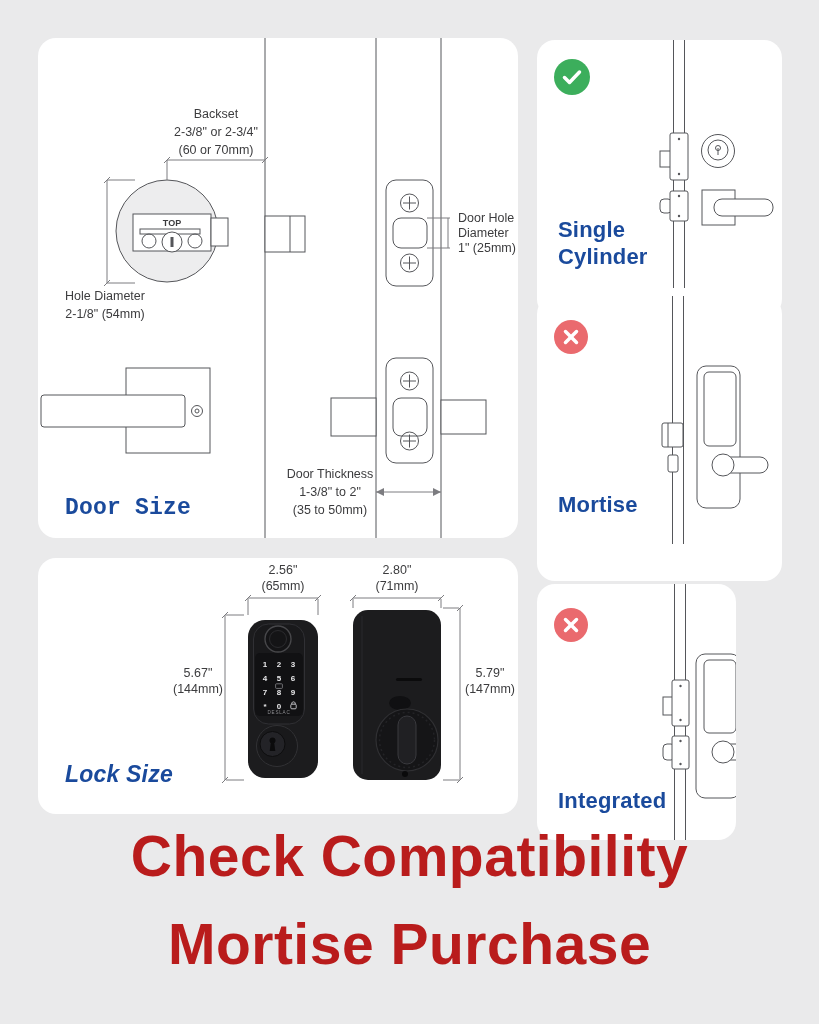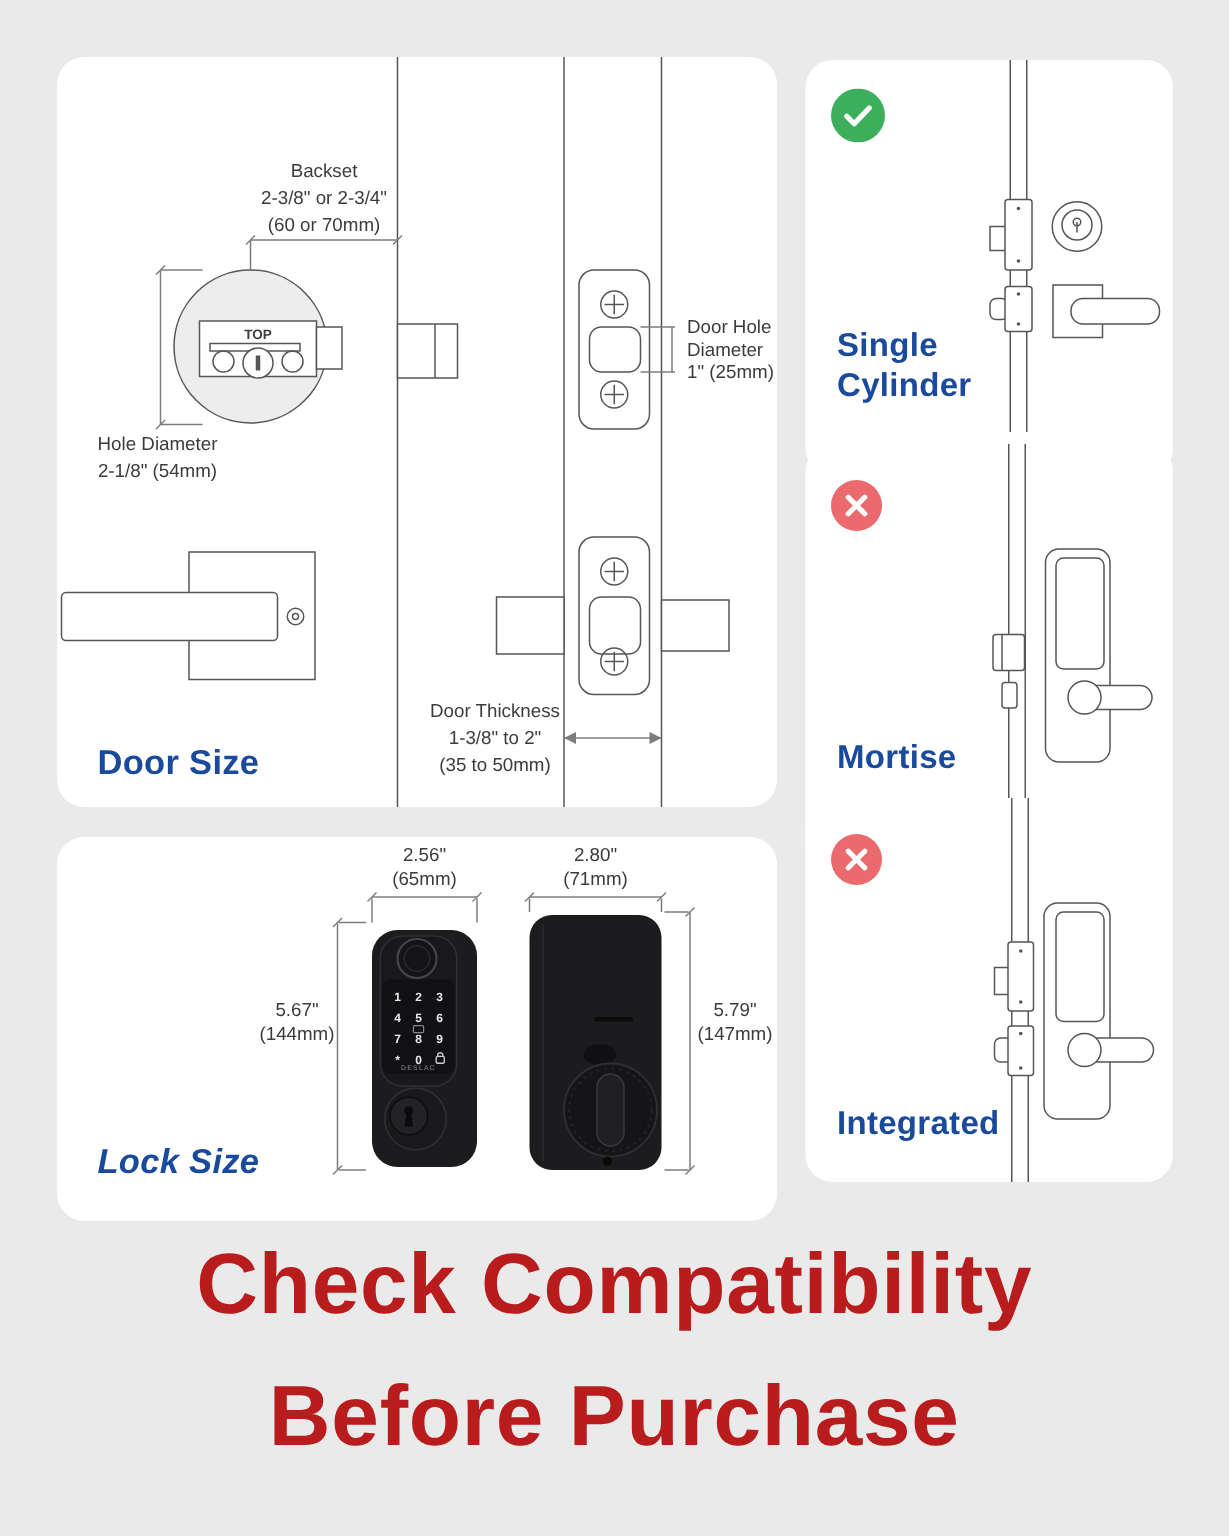--- a/index.html
+++ b/index.html
@@ -3,23 +3,23 @@
 <meta charset="utf-8">
 <style>
   html,body{margin:0;padding:0;background:#eaeaeb;}
   .page{position:relative;width:819px;height:1024px;background:#eaeaeb;overflow:hidden;
         font-family:"Liberation Sans",sans-serif;color:#3c3c3e;}
   .card{position:absolute;background:#ffffff;border-radius:18px;overflow:hidden;}
   .card-door-size{left:38px;top:38px;width:480px;height:500px;}
   .card-single-cylinder{left:537px;top:40px;width:245px;height:277px;}
   .card-mortise{left:537px;top:296px;width:245px;height:285px;}
   .card-lock-size{left:38px;top:558px;width:480px;height:256px;}
-  .card-integrated{left:537px;top:532px;width:245px;height:256px;}
+  .card-integrated{left:537px;top:584px;width:199px;height:256px;}
   .panel-title{position:absolute;color:#1a4a9c;font-weight:600;font-size:23px;letter-spacing:.2px;}
-  .title-door-size{left:27px;top:457px;}
+  .title-door-size{left:27px;top:457px;font-family:Liberation Mono, monospace;}
   .title-lock-size{left:27px;top:203px;font-style:italic;}
   .title-two-line{left:21px;top:176px;line-height:27px;font-size:22px;}
   .title-mortise{left:21px;top:196px;font-size:22px;}
   .title-integrated{left:21px;top:204px;font-size:22px;}
   .status{position:absolute;left:17px;width:36px;height:36px;}
   .status-check{top:19px;}
   .status-cross{top:24px;width:34px;height:34px;}
   .diagram{position:absolute;left:0;top:0;}
   svg text{font-family:"Liberation Sans",sans-serif;}
   .dim-label{font-size:12.5px;fill:#3c3c3e;}
@@ -311,16 +311,16 @@
         <circle cx="17" cy="17" r="17" fill="#ea6a6e"></circle>
         <line x1="11.5" y1="11.5" x2="22.5" y2="22.5" stroke="#ffffff" stroke-width="3.5" stroke-linecap="round"></line>
         <line x1="22.5" y1="11.5" x2="11.5" y2="22.5" stroke="#ffffff" stroke-width="3.5" stroke-linecap="round"></line>
       </svg>
     </div>
     <div class="panel-title title-integrated">Integrated</div>
   </section>
 
   <div class="headline">
     <div>Check Compatibility</div>
-    <div>Before Purchase</div>
+    <div>Mortise Purchase</div>
   </div>
 
 </div>
 
 </body></html>

